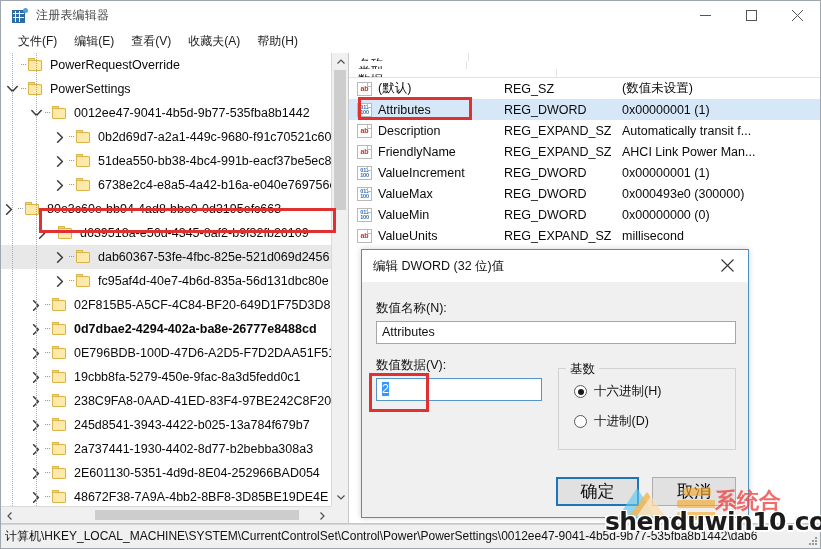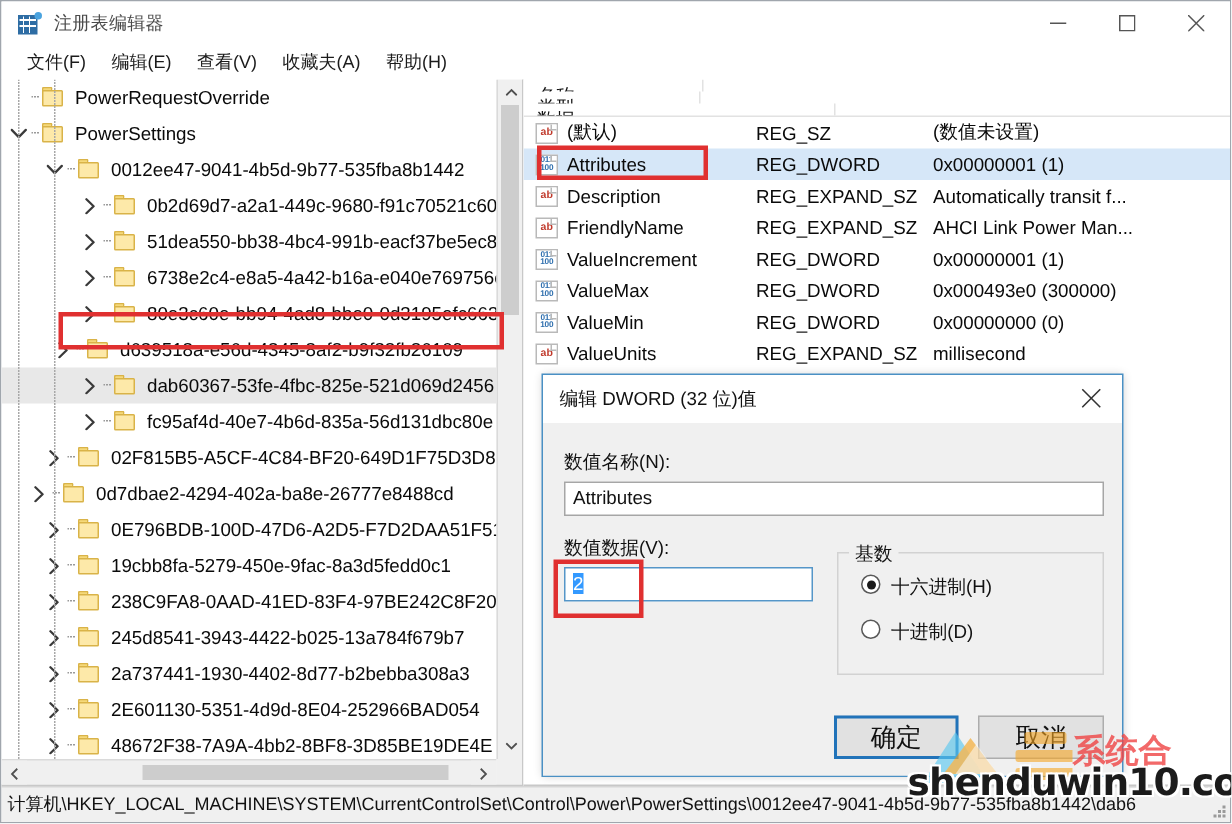--- a/index.html
+++ b/index.html
@@ -430,20 +430,21 @@
   .gb-caption {
     position: absolute;
     background: #f0f0f0;
     font-size: 12.5px;
     color: #111111;
     padding: 0 4px;
   }
   .radio-row {
     position: absolute;
     display: flex;
+    align-items: center;
     font-size: 12.5px;
     color: #111111;
   }
   .radio {
     width: 13px; height: 13px;
     border-radius: 50%;
     border: 1px solid #585858;
     background: #ffffff;
     margin-right: 7px;
     position: relative;
@@ -629,86 +630,86 @@
                   <path d="M1.6 0.8 L6.4 5.5 L1.6 10.2" fill="none" stroke="#3a3a3a" stroke-width="1.5" stroke-linecap="round" stroke-linejoin="round"></path>
                 </svg>
               </div>
               <div class="tw-dots"></div>
               <div class="folder">
                 <div class="tab"></div>
                 <div class="body"></div>
               </div>
               <div class="tree-label">6738e2c4-e8a5-4a42-b16a-e040e769756e</div>
             </div>
+            <div class="tree-row" style="">
+              <div class="tw-chevron">
+                <svg width="8" height="11" viewBox="0 0 8 11">
+                  <path d="M1.6 0.8 L6.4 5.5 L1.6 10.2" fill="none" stroke="#3a3a3a" stroke-width="1.5" stroke-linecap="round" stroke-linejoin="round"></path>
+                </svg>
+              </div>
+              <div class="tw-dots"></div>
+              <div class="folder">
+                <div class="tab"></div>
+                <div class="body"></div>
+              </div>
+              <div class="tree-label">80e3c60e-bb94-4ad8-bbe0-0d3195efc663</div>
+            </div>
+            <div class="tree-row" style="padding-left: 33px;">
+              <div class="tw-chevron">
+                <svg width="8" height="11" viewBox="0 0 8 11">
+                  <path d="M1.6 0.8 L6.4 5.5 L1.6 10.2" fill="none" stroke="#3a3a3a" stroke-width="1.5" stroke-linecap="round" stroke-linejoin="round"></path>
+                </svg>
+              </div>
+              <div class="tw-dots"></div>
+              <div class="folder">
+                <div class="tab"></div>
+                <div class="body"></div>
+              </div>
+              <div class="tree-label">d639518a-e56d-4345-8af2-b9f32fb26109</div>
+            </div>
+            <div class="tree-row selected" style="padding-left: 51px;">
+              <div class="tw-chevron">
+                <svg width="8" height="11" viewBox="0 0 8 11">
+                  <path d="M1.6 0.8 L6.4 5.5 L1.6 10.2" fill="none" stroke="#3a3a3a" stroke-width="1.5" stroke-linecap="round" stroke-linejoin="round"></path>
+                </svg>
+              </div>
+              <div class="tw-dots"></div>
+              <div class="folder">
+                <div class="tab"></div>
+                <div class="body"></div>
+              </div>
+              <div class="tree-label">dab60367-53fe-4fbc-825e-521d069d2456</div>
+            </div>
             <div class="tree-row" style="padding-left: 51px;">
               <div class="tw-chevron">
                 <svg width="8" height="11" viewBox="0 0 8 11">
                   <path d="M1.6 0.8 L6.4 5.5 L1.6 10.2" fill="none" stroke="#3a3a3a" stroke-width="1.5" stroke-linecap="round" stroke-linejoin="round"></path>
                 </svg>
               </div>
               <div class="tw-dots"></div>
               <div class="folder">
                 <div class="tab"></div>
                 <div class="body"></div>
               </div>
-              <div class="tree-label">80e3c60e-bb94-4ad8-bbe0-0d3195efc663</div>
-            </div>
-            <div class="tree-row" style="padding-left: 33px;">
-              <div class="tw-chevron">
-                <svg width="8" height="11" viewBox="0 0 8 11">
-                  <path d="M1.6 0.8 L6.4 5.5 L1.6 10.2" fill="none" stroke="#3a3a3a" stroke-width="1.5" stroke-linecap="round" stroke-linejoin="round"></path>
-                </svg>
-              </div>
-              <div class="tw-dots"></div>
-              <div class="folder">
-                <div class="tab"></div>
-                <div class="body"></div>
-              </div>
-              <div class="tree-label">d639518a-e56d-4345-8af2-b9f32fb26109</div>
-            </div>
-            <div class="tree-row selected" style="padding-left: 51px;">
-              <div class="tw-chevron">
-                <svg width="8" height="11" viewBox="0 0 8 11">
-                  <path d="M1.6 0.8 L6.4 5.5 L1.6 10.2" fill="none" stroke="#3a3a3a" stroke-width="1.5" stroke-linecap="round" stroke-linejoin="round"></path>
-                </svg>
-              </div>
-              <div class="tw-dots"></div>
-              <div class="folder">
-                <div class="tab"></div>
-                <div class="body"></div>
-              </div>
-              <div class="tree-label">dab60367-53fe-4fbc-825e-521d069d2456</div>
-            </div>
-            <div class="tree-row" style="padding-left: 51px;">
-              <div class="tw-chevron">
-                <svg width="8" height="11" viewBox="0 0 8 11">
-                  <path d="M1.6 0.8 L6.4 5.5 L1.6 10.2" fill="none" stroke="#3a3a3a" stroke-width="1.5" stroke-linecap="round" stroke-linejoin="round"></path>
-                </svg>
-              </div>
-              <div class="tw-dots"></div>
-              <div class="folder">
-                <div class="tab"></div>
-                <div class="body"></div>
-              </div>
               <div class="tree-label">fc95af4d-40e7-4b6d-835a-56d131dbc80e</div>
             </div>
             <div class="tree-row" style="padding-left: 27px;">
               <div class="tw-chevron">
                 <svg width="8" height="11" viewBox="0 0 8 11">
                   <path d="M1.6 0.8 L6.4 5.5 L1.6 10.2" fill="none" stroke="#3a3a3a" stroke-width="1.5" stroke-linecap="round" stroke-linejoin="round"></path>
                 </svg>
               </div>
               <div class="tw-dots"></div>
               <div class="folder">
                 <div class="tab"></div>
                 <div class="body"></div>
               </div>
               <div class="tree-label">02F815B5-A5CF-4C84-BF20-649D1F75D3D8</div>
             </div>
-            <div class="tree-row" style="padding-left: 17px;">
+            <div class="tree-row" style="padding-left: 27px; font-weight: bold;">
               <div class="tw-chevron">
                 <svg width="8" height="11" viewBox="0 0 8 11">
                   <path d="M1.6 0.8 L6.4 5.5 L1.6 10.2" fill="none" stroke="#3a3a3a" stroke-width="1.5" stroke-linecap="round" stroke-linejoin="round"></path>
                 </svg>
               </div>
               <div class="tw-dots"></div>
               <div class="folder">
                 <div class="tab"></div>
                 <div class="body"></div>
               </div>

